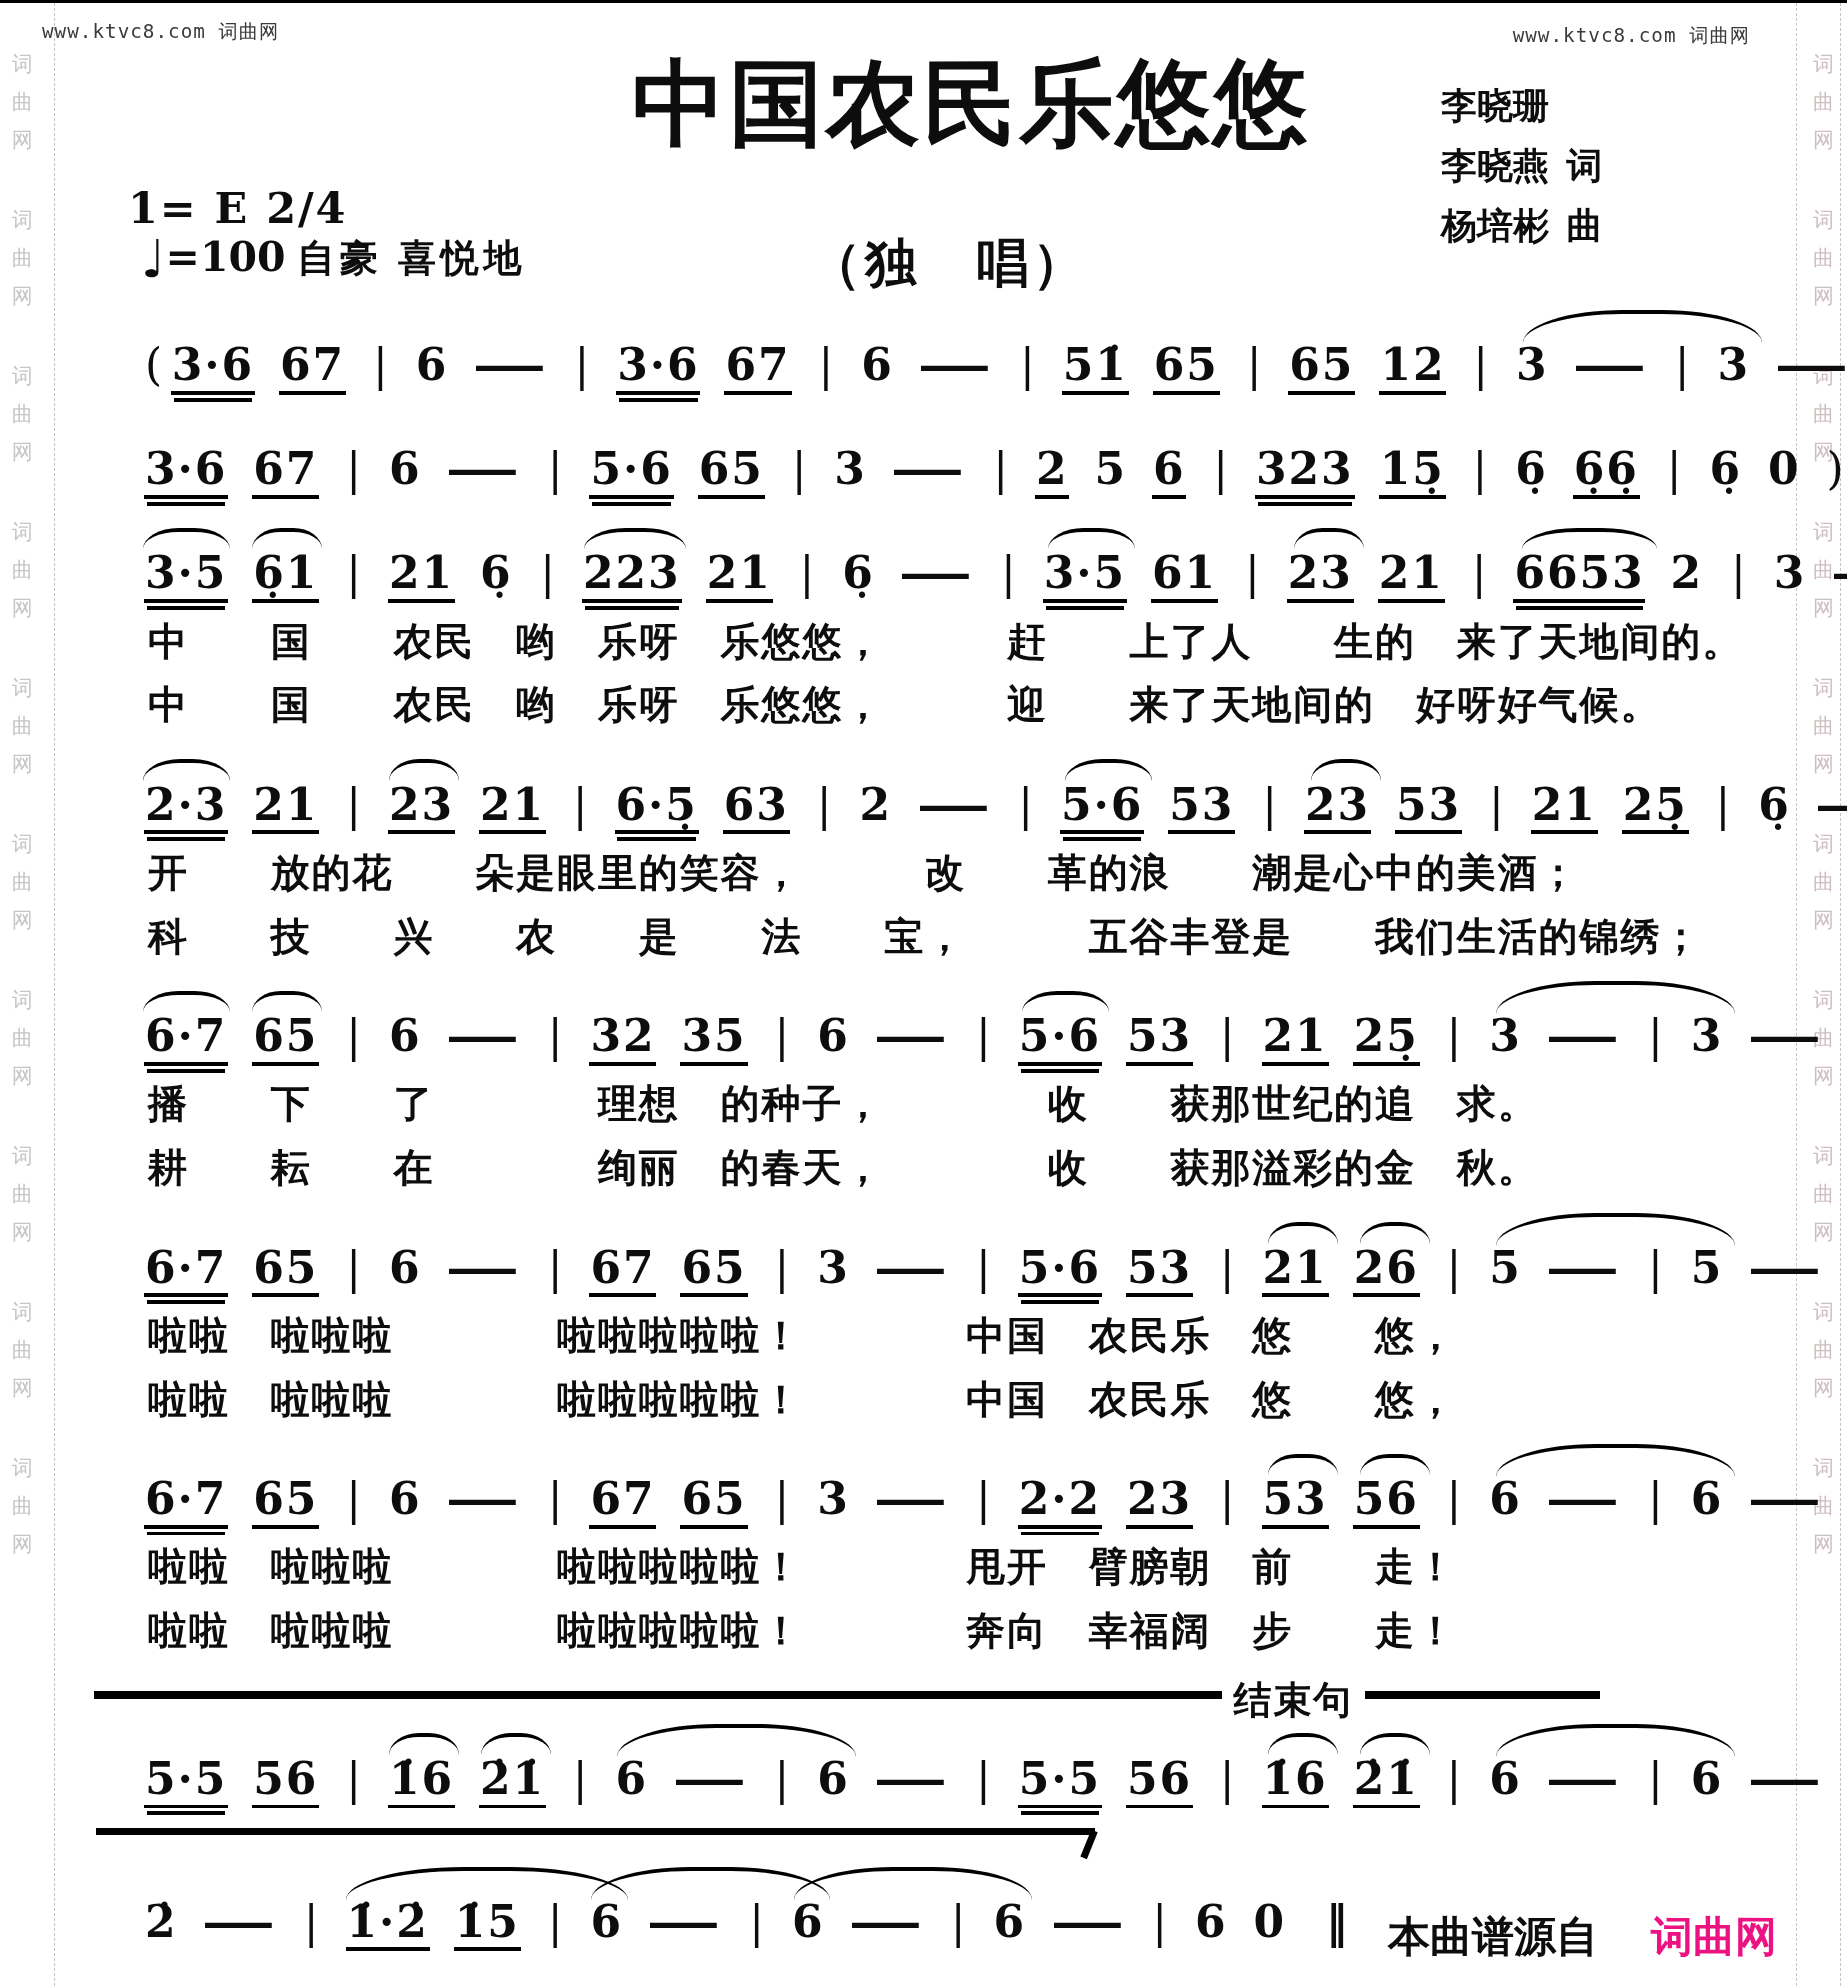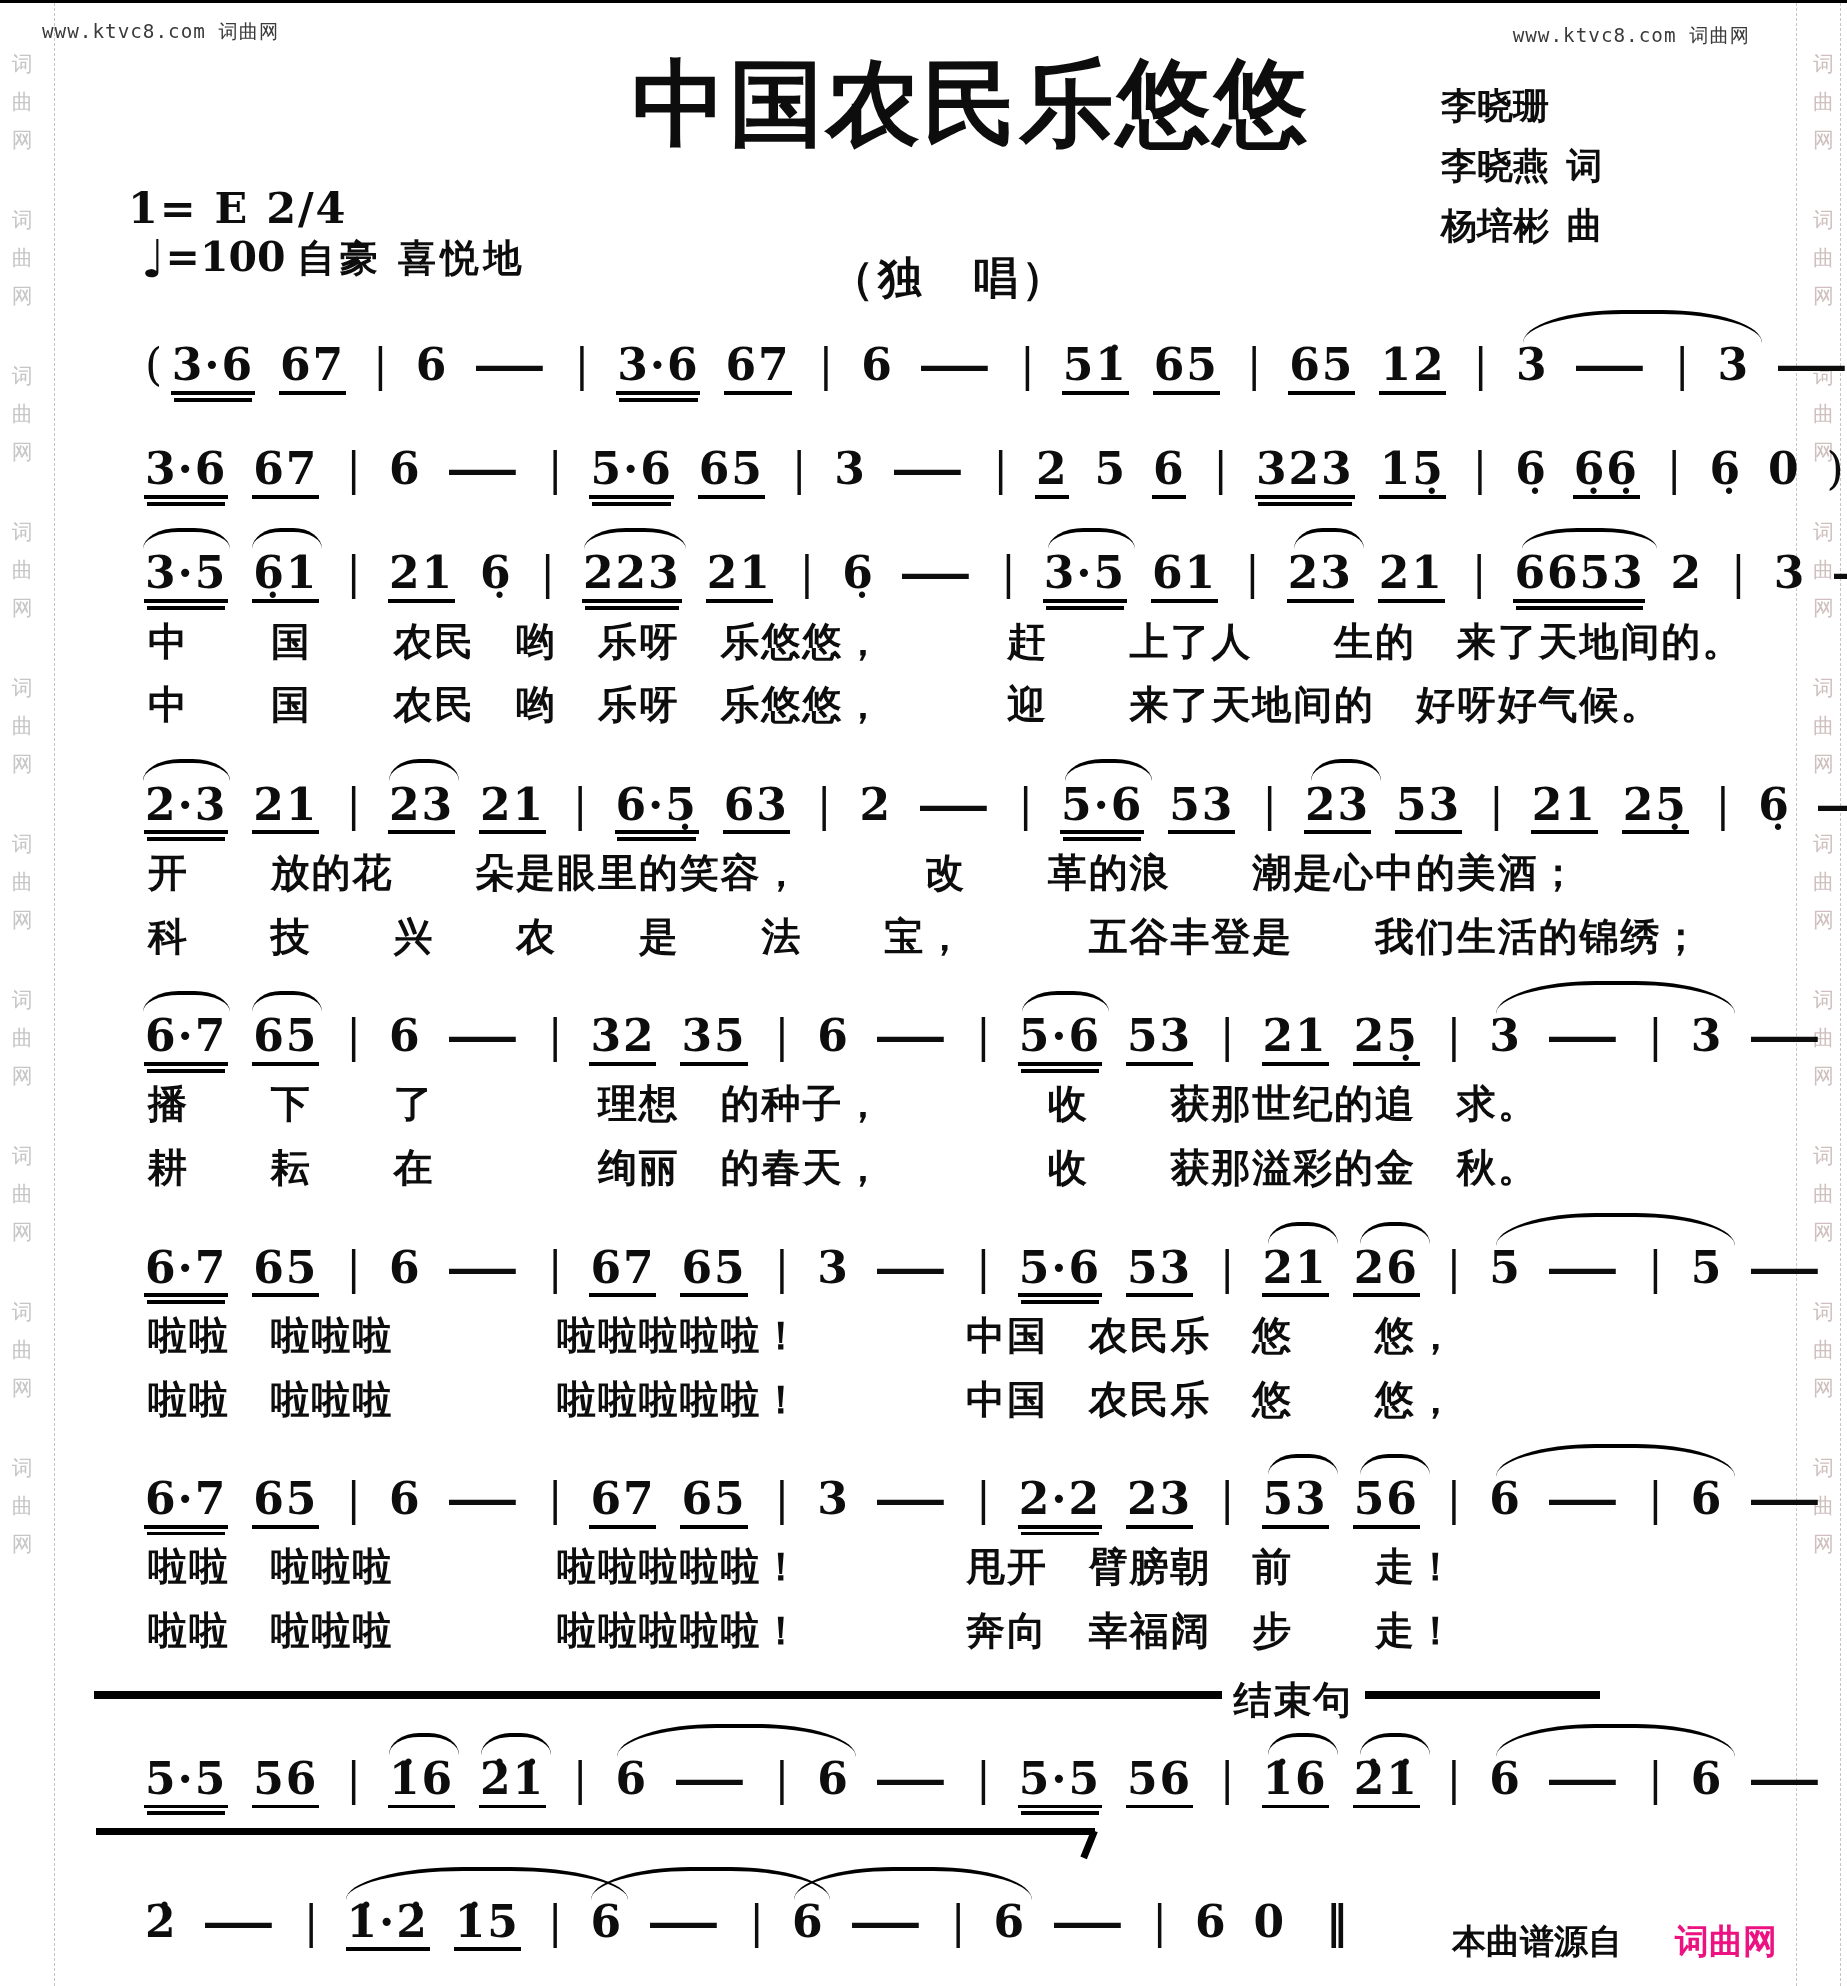--- a/index.html
+++ b/index.html
@@ -12,21 +12,21 @@
   .sidecol .grp{margin-bottom:42px;}
   .sidecol .ch{display:block;font:400 21px "Liberation Sans",sans-serif;line-height:38px;}
   .sidecol.left{left:5.8px;color:#c6c6c6;}
   .sidecol.right{left:1807px;color:#cfbfbf;}
   .corner-wm{position:absolute;font:400 19.3px "DejaVu Sans Mono",monospace;color:#3a3a3a;letter-spacing:1px;}
   .corner-wm.tl{left:42px;top:15.4px;}
   .corner-wm.tr{right:97px;top:19.3px;}
   
   .header{position:absolute;left:0;top:0;width:100%;height:307px;}
   .title{position:absolute;left:632px;top:38px;font-size:94px;font-weight:bold;letter-spacing:2.9px;white-space:nowrap;}
-  .subtitle{position:absolute;left:830px;top:226px;font-size:44px;font-weight:bold;letter-spacing:3.9px;margin-top:20px;}
+  .subtitle{position:absolute;left:809px;top:226px;font-size:52px;font-weight:bold;letter-spacing:3.9px;}
   .credits{position:absolute;left:1441px;top:73px;font-size:36px;font-weight:bold;line-height:60px;white-space:nowrap;}
   .credits .role{margin-left:17.4px;}
   .keysig{position:absolute;left:128px;top:180px;font:700 43px "DejaVu Serif",serif;letter-spacing:1.9px;}
   .tempo{position:absolute;left:141px;top:226px;font:700 41px "DejaVu Serif",serif;white-space:nowrap;}
   .tempo .note{font:400 52px "DejaVu Sans",sans-serif;vertical-align:-5.8px;}
   .tempo .expr{font:700 38px "Liberation Sans",sans-serif;margin-left:11.6px;letter-spacing:4.8px;}
   
   .score{position:absolute;left:92px;top:307px;width:1545px;}
   .system{margin-bottom:17.4px;}
   .notation{position:relative;display:flex;align-items:flex-end;
@@ -46,21 +46,21 @@
   
   .divider{position:relative;height:7.7px;background:#000;width:1506px;margin:33px 0 25px 1.9px;}
   .divider .lbl{position:absolute;left:1128px;top:-16.4px;background:#fff;
                 padding:0 11.6px;font:700 38px "Liberation Sans",sans-serif;letter-spacing:1.9px;}
   
   .phrase{position:relative;width:999px;height:33px;margin:1.9px 0 5.8px 3.9px;}
   .phrase::before{content:"";position:absolute;left:0;right:0;top:0;height:6.8px;background:#000;}
   .phrase::after{content:"";position:absolute;right:-2.9px;top:2.9px;width:6.8px;height:29px;background:#000;
                  transform:rotate(22deg);transform-origin:top center;}
   
-  .footer{position:absolute;right:70px;bottom:21px;font-size:34px;font-weight:bold;white-space:nowrap;}
+  .footer{position:absolute;right:70px;bottom:21px;font-size:42px;font-weight:bold;white-space:nowrap;}
   .footer .brand{margin-left:53px;}
 </style>
 </head>
 <body>
 
 <div class="page">
 
   <div class="vdash" style="left:54px;"></div>
   <div class="vdash" style="left:1796px;"></div>
   <div class="vdash" style="left:1840px;"></div>

